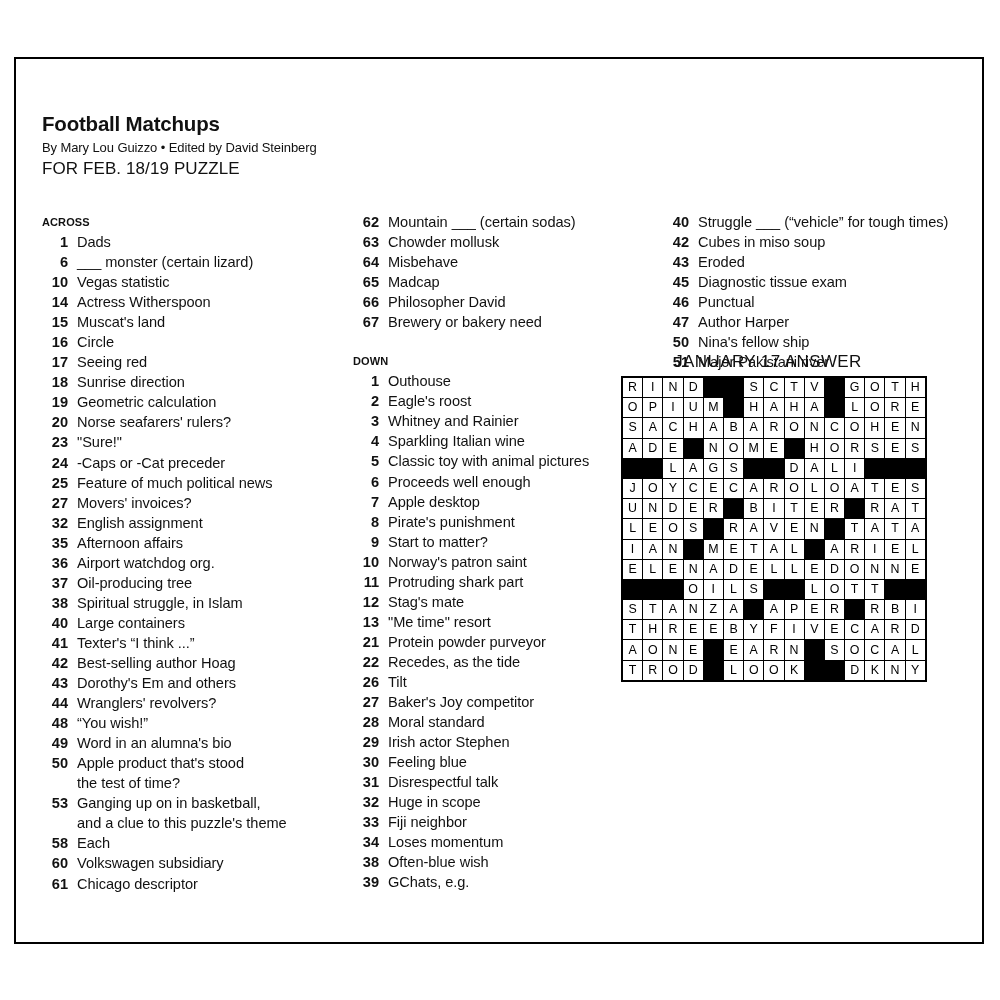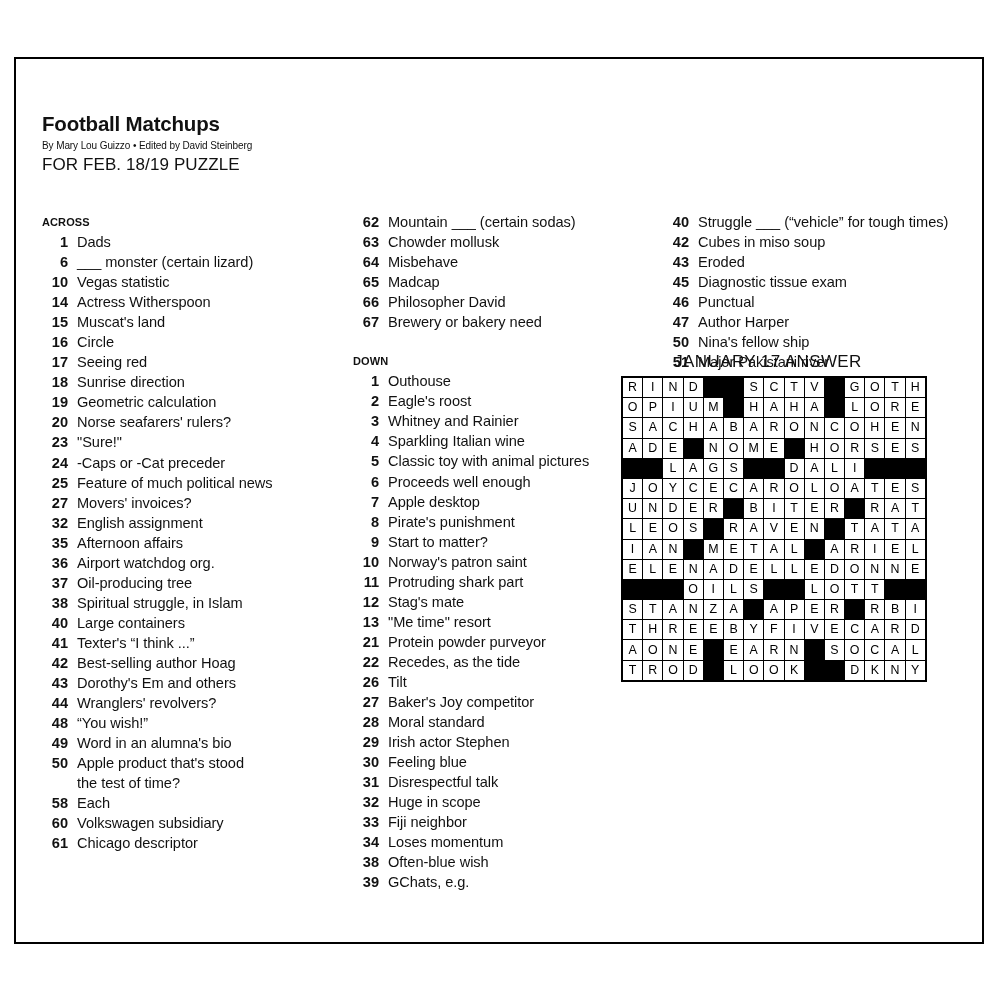--- a/index.html
+++ b/index.html
@@ -32,21 +32,21 @@
     width: 930px;
   }
   .puzzle-title {
     font-size: 20.5px;
     font-weight: bold;
     letter-spacing: -0.2px;
     margin: 0 0 4px 0;
     line-height: 1.15;
   }
   .byline {
-    font-size: 10px;
+    font-size: 13px;
     margin: 0 0 2px 0;
     line-height: 1.25;
     letter-spacing: -0.1px;
   }
   .for-line {
     font-size: 17px;
     margin: 0;
     line-height: 1.3;
     letter-spacing: 0.1px;
   }
@@ -315,20 +315,27 @@
             </span>
           </li>
           <li>
             <span class="num">50</span>
             <span class="txt">
               <span class="cont">Apple product that's stood</span>
               <span class="cont">the test of time?</span>
             </span>
           </li>
           <li>
+            <span class="num">53</span>
+            <span class="txt">
+              <span class="cont">Ganging up on in basketball,</span>
+              <span class="cont">and a clue to this puzzle's theme</span>
+            </span>
+          </li>
+          <li>
             <span class="num">58</span>
             <span class="txt">
               <span class="cont">Each</span>
             </span>
           </li>
           <li>
             <span class="num">60</span>
             <span class="txt">
               <span class="cont">Volkswagen subsidiary</span>
             </span>

